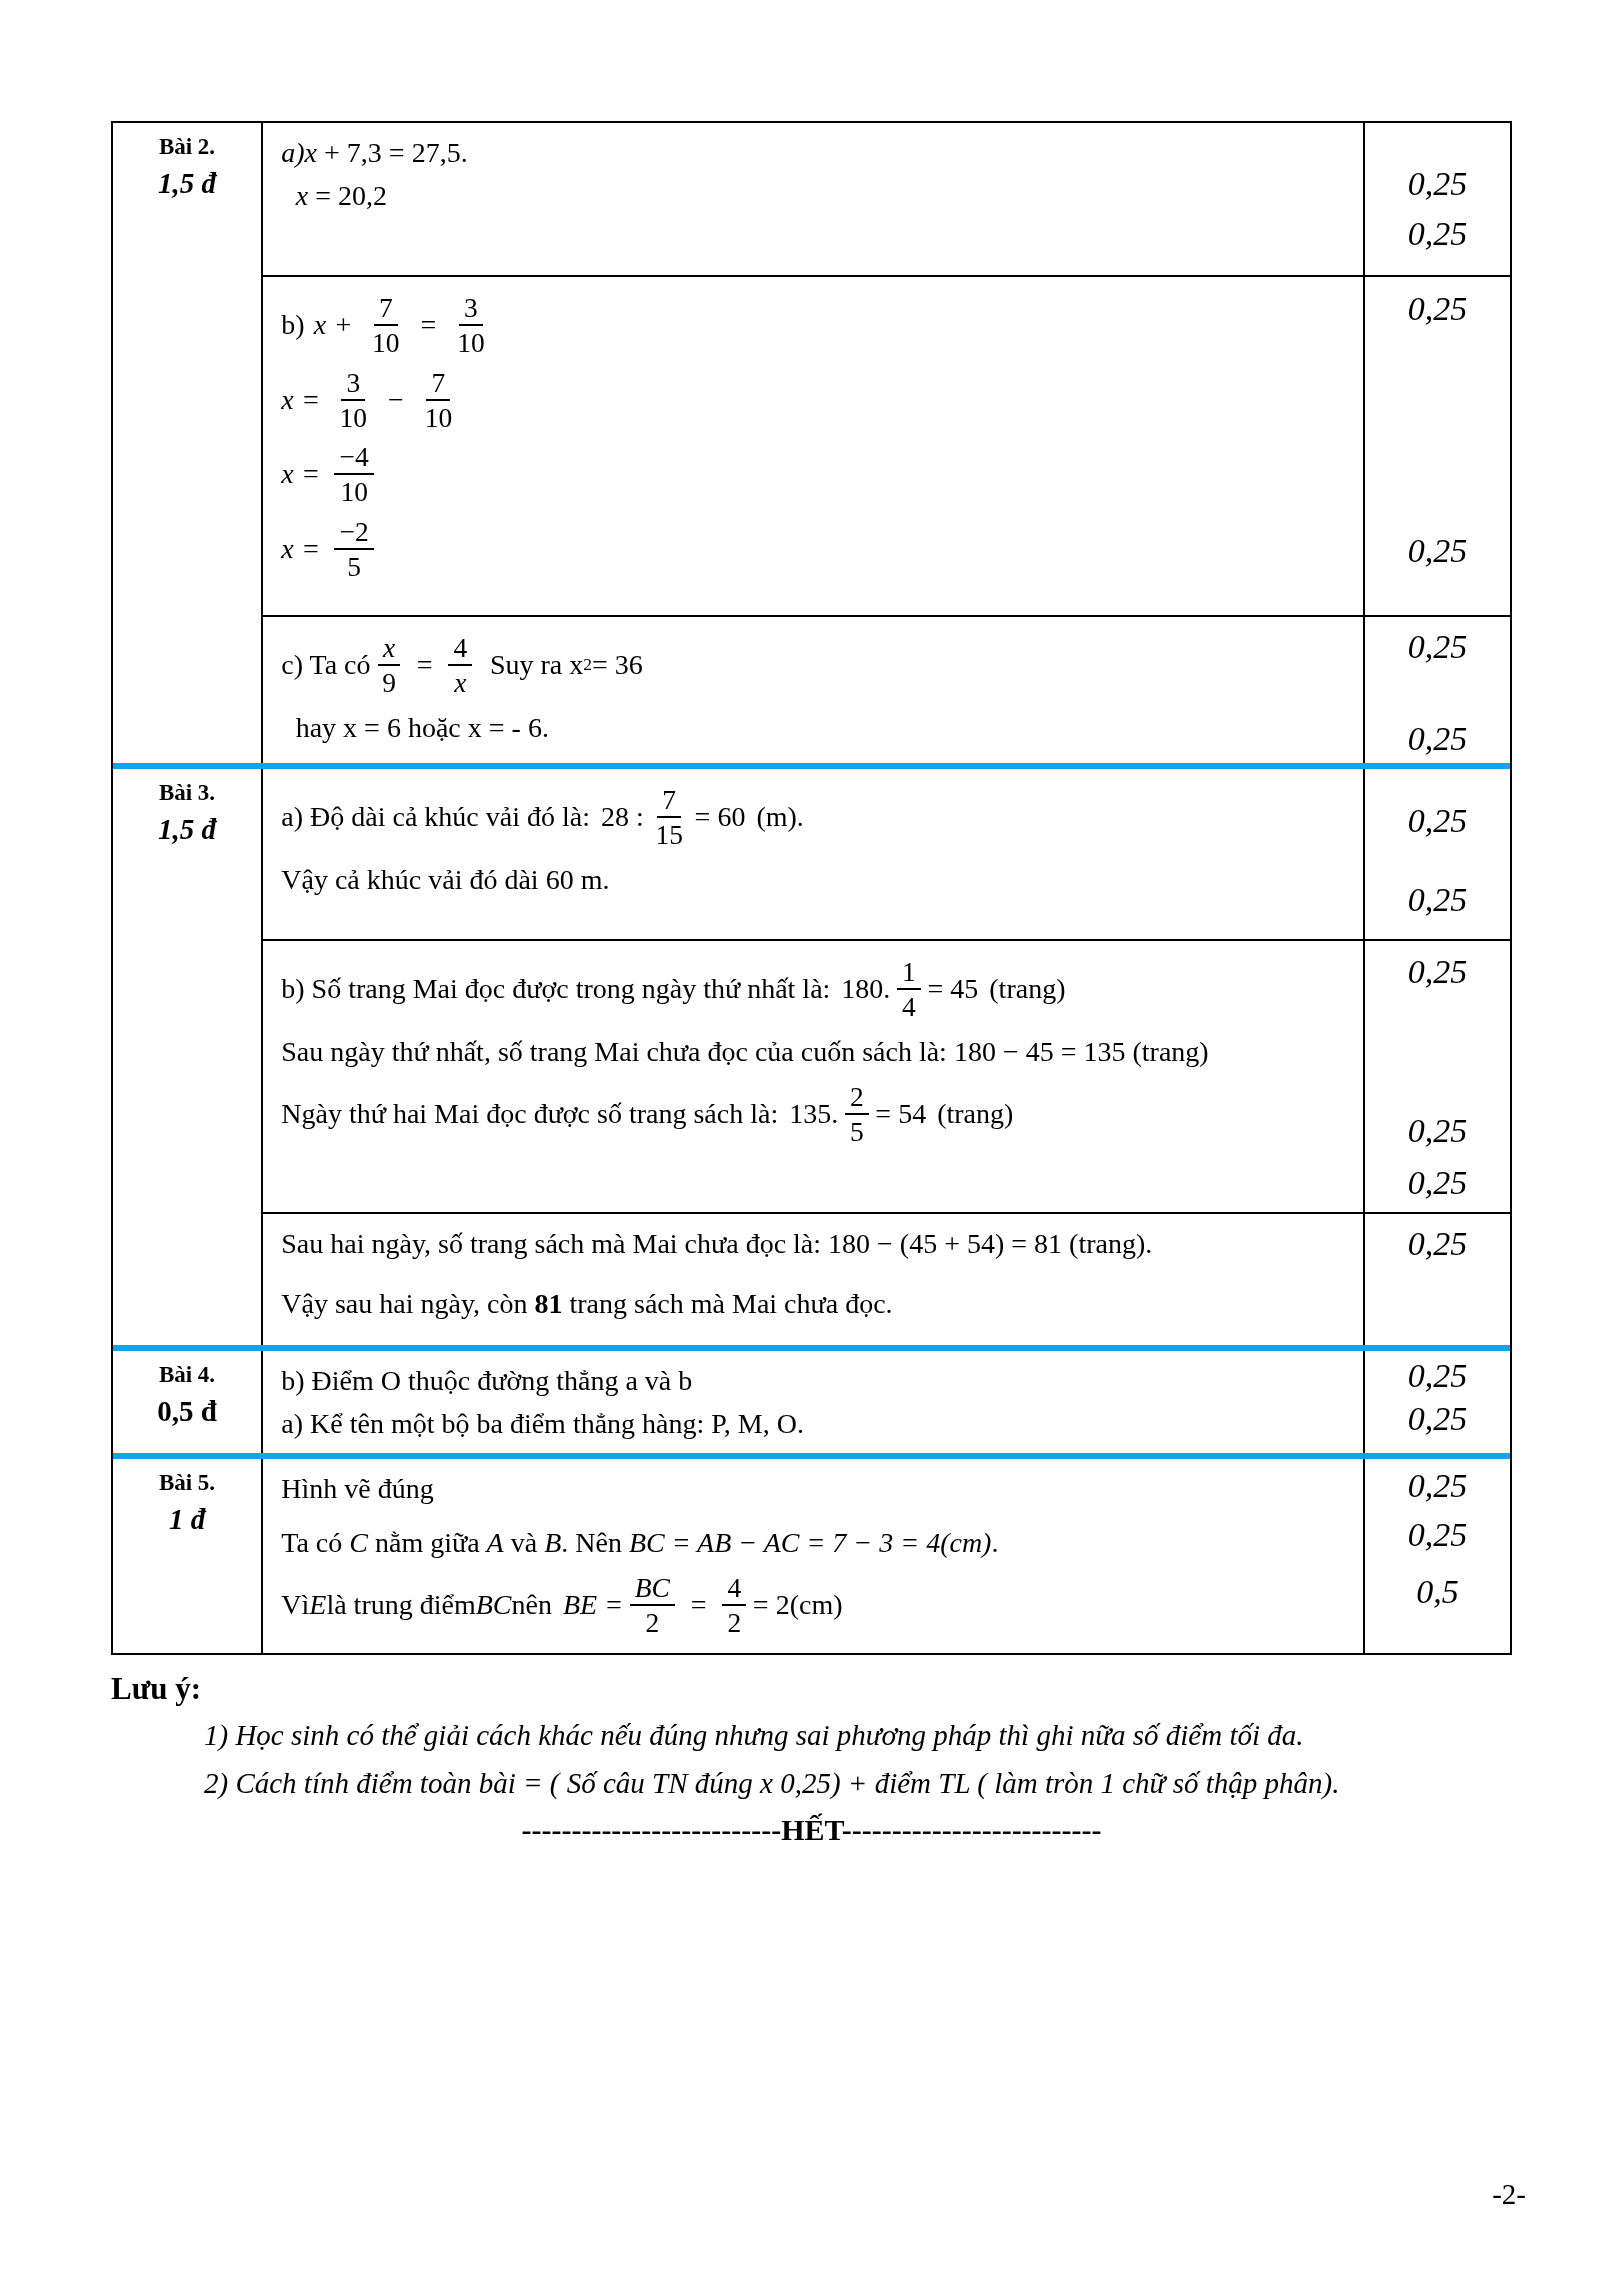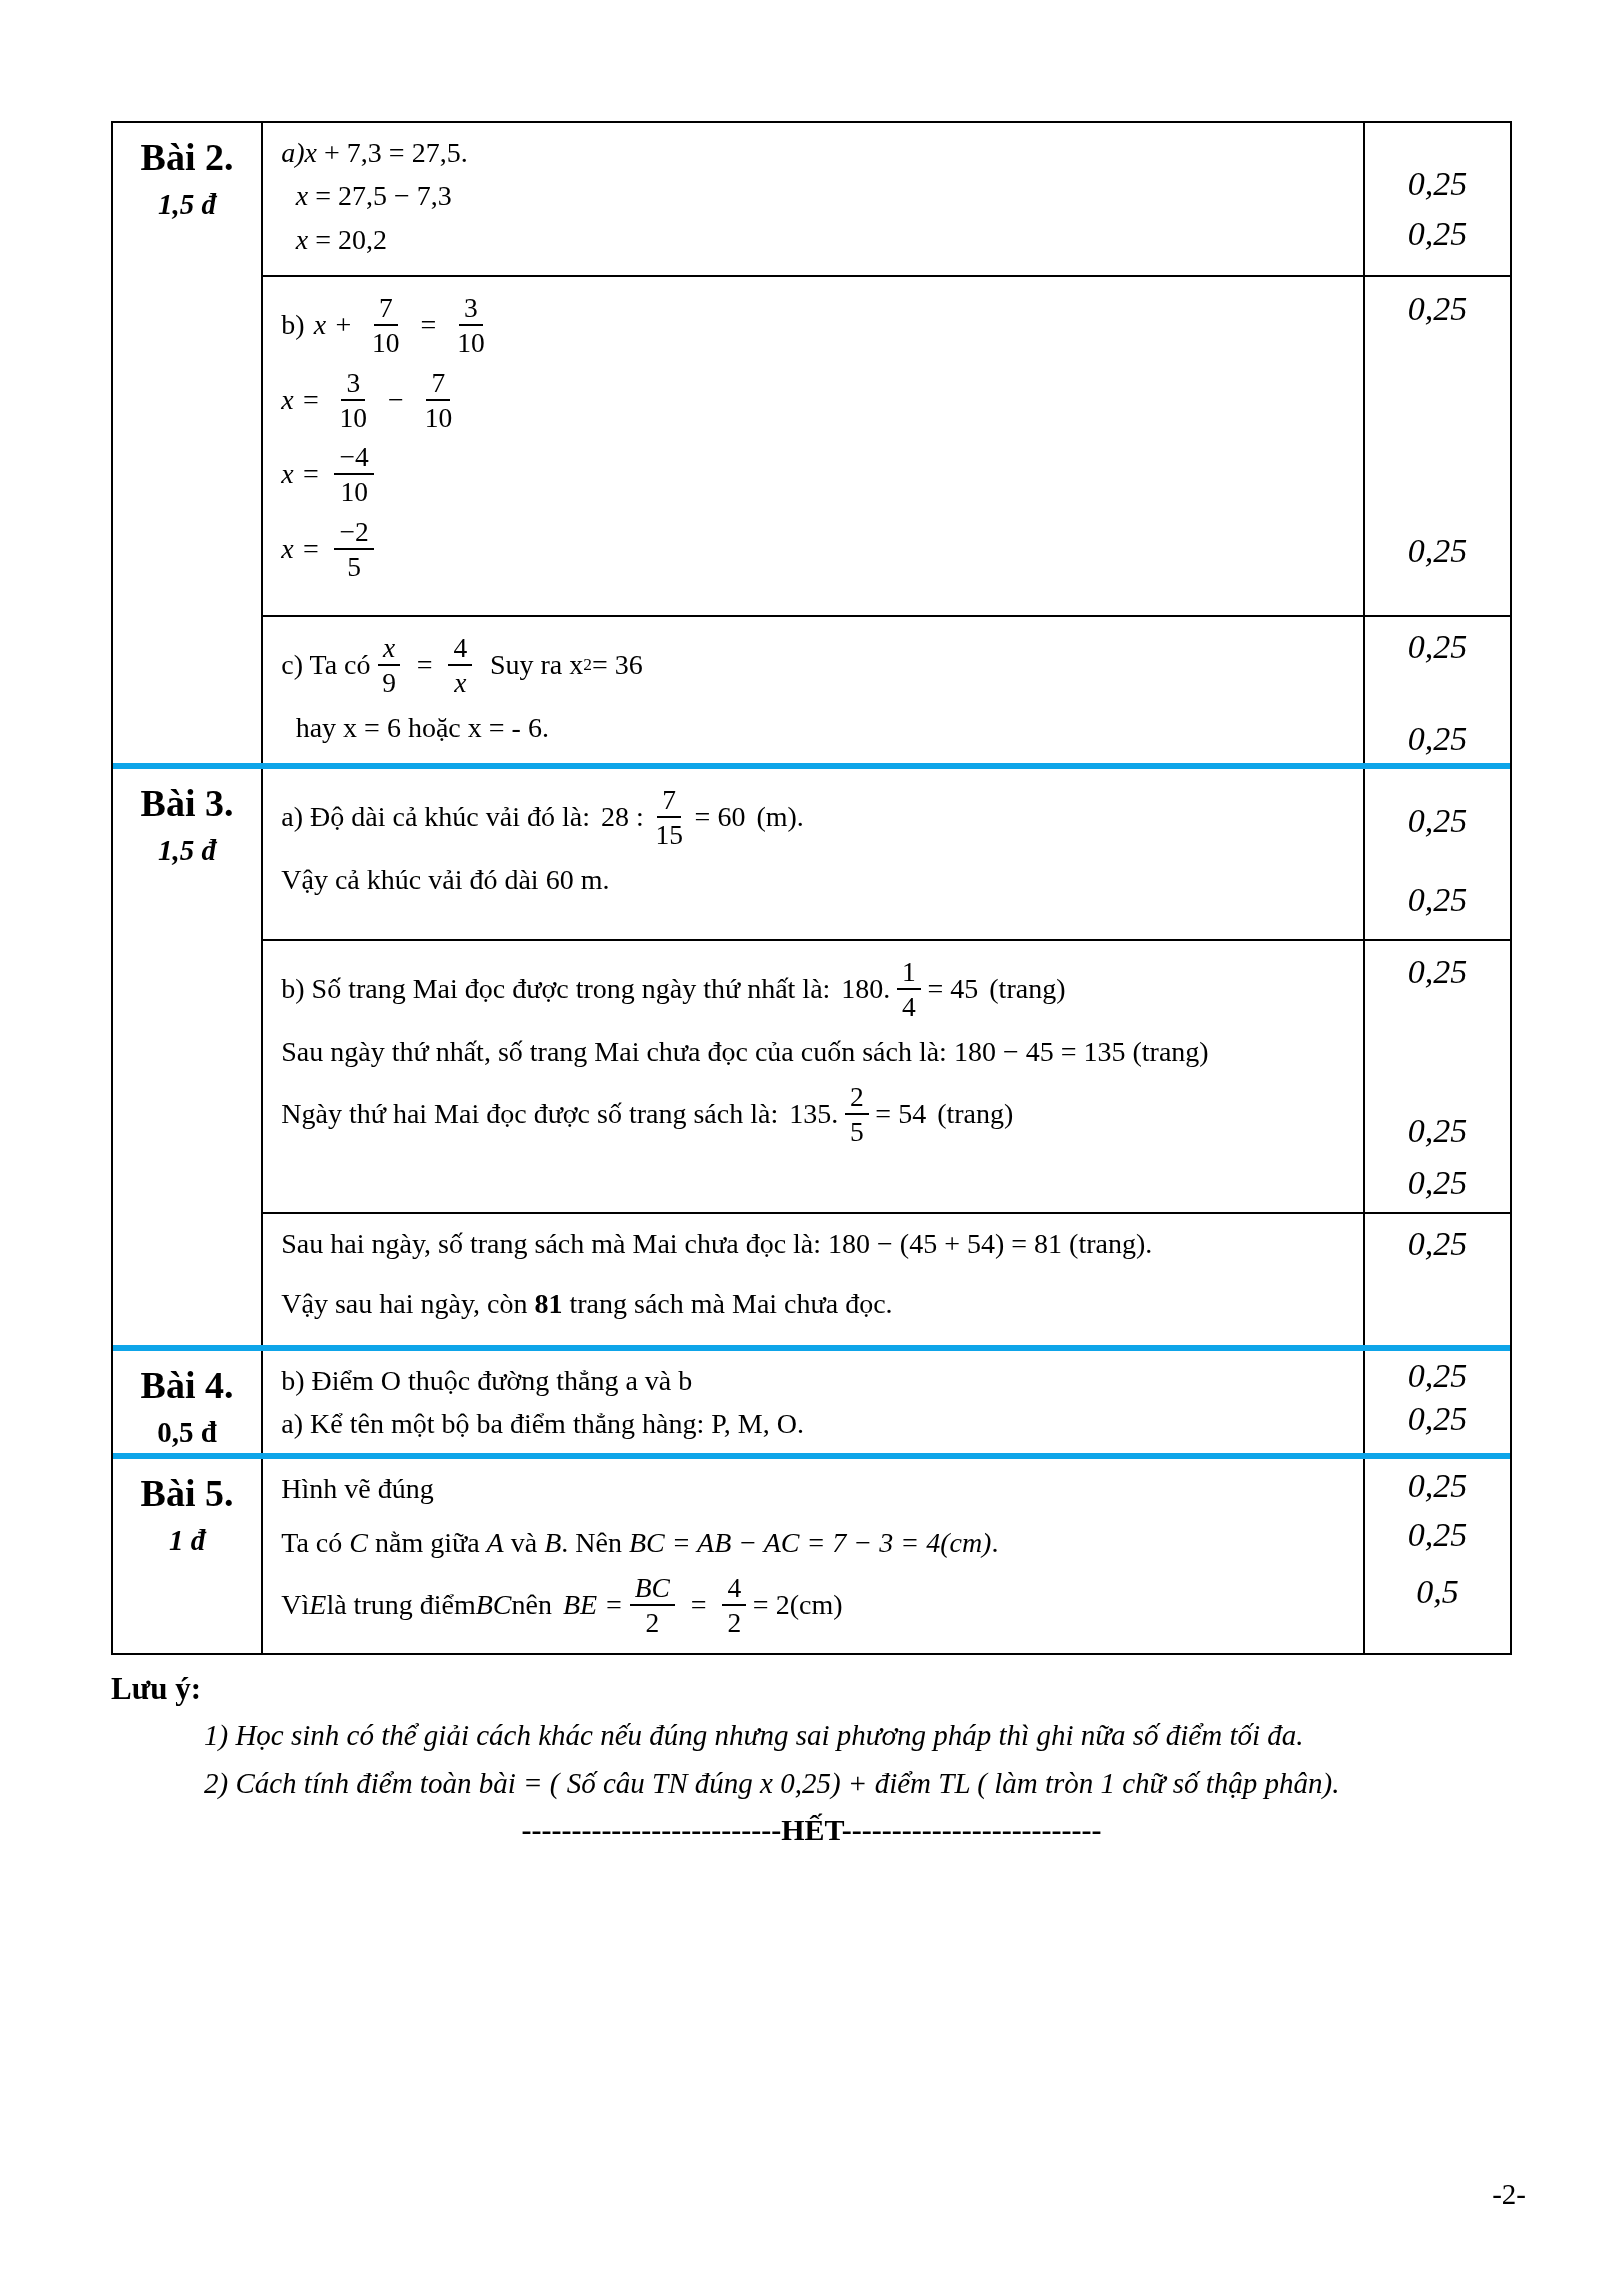--- a/index.html
+++ b/index.html
@@ -24,21 +24,21 @@
   }
   .bai { display: flex; }
   .bai + .bai { border-top: 6px solid #0ea5e9; }
   .lcell {
     width: 150px;
     flex: 0 0 150px;
     border-right: 2px solid #000;
     text-align: center;
     padding-top: 7.9px;
   }
-  .blabel { font-weight: bold; font-size: 38px; line-height: 1.4; }
+  .blabel { font-weight: bold; font-size: 23px; line-height: 1.4; }
   .bpts   { font-weight: bold; font-style: italic; font-size: 29px; line-height: 1.4; }
   .bpts.upright { font-style: normal; }
   .ccol { flex: 1 1 auto; display: flex; flex-direction: column; }
   .r { display: flex; }
   .r + .r { border-top: 2px solid #000; }
   .cc { flex: 1 1 auto; padding: 7.9px 13px 7.9px 18.3px; font-size: 28px; }
   .sc {
     width: 147px;
     flex: 0 0 147px;
     border-left: 2px solid #000;
@@ -134,21 +134,20 @@
     <div class="bai">
       <div class="lcell">
         <div class="blabel">Bài 2.</div>
         <div class="bpts">1,5 đ</div>
       </div>
       <div class="ccol">
 
         <div class="r row-b2a">
           <div class="cc">
             <div class="ml"><span class="it">a)x</span><span>  + 7,3 =  27,5.</span></div>
-            <div class="ml ind1"><span class="it">x</span><span> = 27,5 − 7,3</span></div>
             <div class="ml ind1"><span class="it">x</span><span> = 20,2</span></div>
           </div>
           <div class="sc sc-b2a">
             <div class="sco">0,25</div>
             <div class="sco">0,25</div>
           </div>
         </div>
 
         <div class="r row-b2b">
           <div class="cc">

